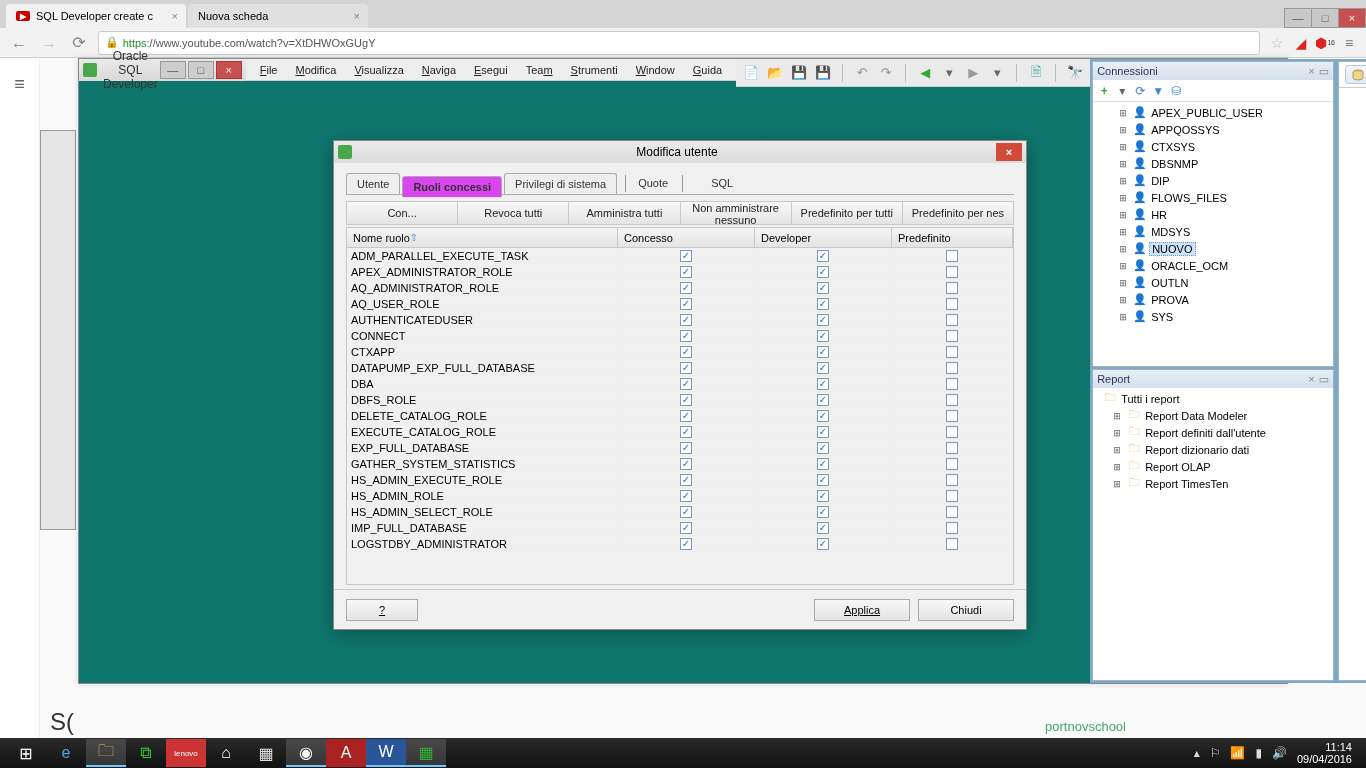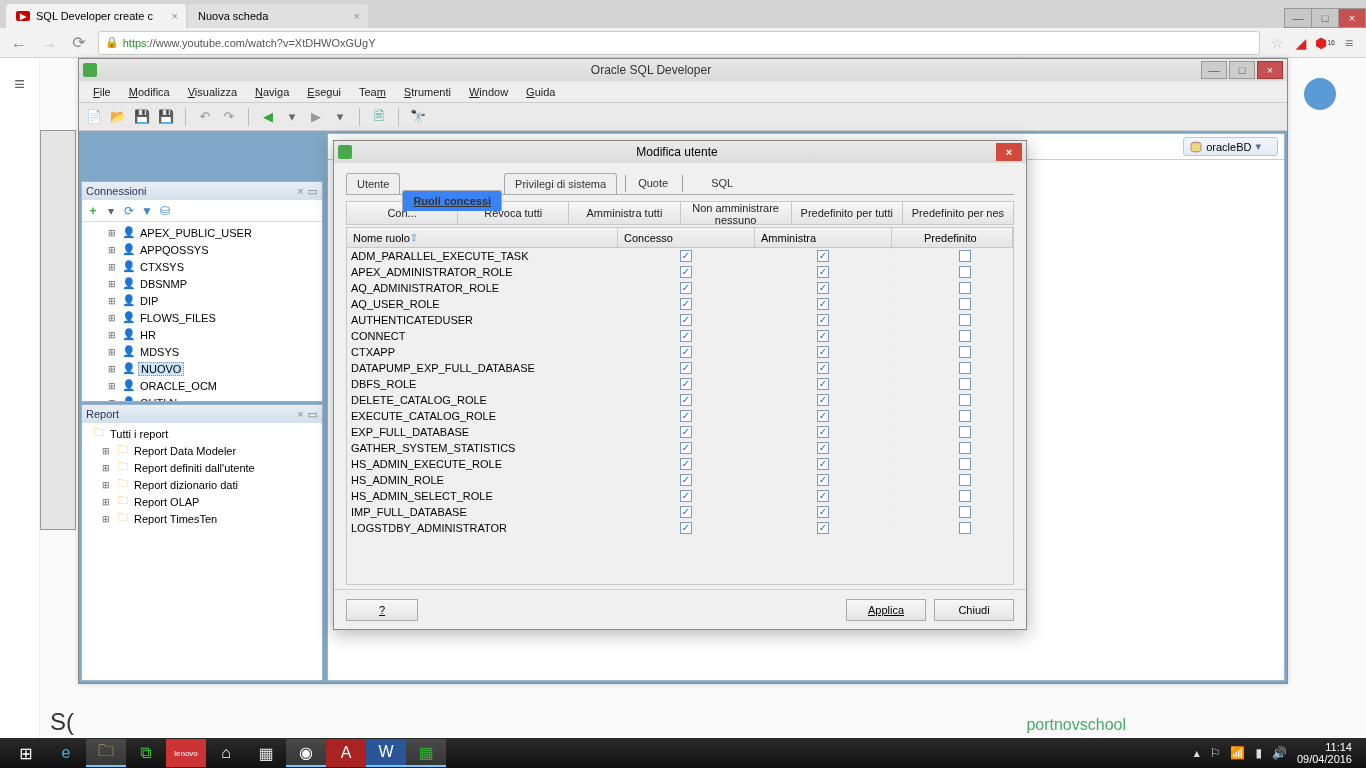--- a/index.html
+++ b/index.html
@@ -25,21 +25,21 @@
 .addr-ico { width: 18px; height: 18px; display:inline-flex; align-items:center; justify-content:center; font-size:14px; }
 
 
 .page-bg { position: absolute; top: 58px; left: 0; right: 0; bottom: 30px; background: #fafafa; }
 .yt-left { position:absolute; left:0; top:0; width:40px; bottom:0; background:#fff; border-right:1px solid #eee; text-align:center; padding-top:16px;}
 .yt-burger{font-size:18px;color:#666;}
 .yt-vid { position:absolute; left:42px; top:80px; width:30px; height:380px; background:#000;}
 .yt-avatar{ position:absolute; right:30px; top:20px; width:32px;height:32px;border-radius:50%;background:#5b9bd5;}
 
 
-.sqldev { position: absolute; left: 78px; top: 58px; width: 1210px; height: 626px; background: #701a75; border: 1px solid #8a8a8a; display: flex; flex-direction: column; box-shadow: 0 0 6px rgba(0,0,0,.15);}
+.sqldev { position: absolute; left: 78px; top: 58px; width: 1210px; height: 626px; background: #0f766e; border: 1px solid #8a8a8a; display: flex; flex-direction: row; box-shadow: 0 0 6px rgba(0,0,0,.15);}
 .sqldev-title { height: 22px; background: linear-gradient(#e9e9e9,#d9d9d9); display: flex; align-items: center; padding: 0 4px; }
 .sqldev-title .ico { width:14px;height:14px;background:#4aa84a;border-radius:2px;margin-right:6px;}
 .sqldev-title .ttl { flex: 1; text-align: center; font-size: 12px; color:#333;}
 .sqldev-title .wbtn { width: 26px; height: 18px; background: #cdcdcd; border:1px solid #999; margin-left: 2px; display:flex;align-items:center;justify-content:center; color:#555;}
 .sqldev-title .wbtn.cl { background:#c75050;color:#fff;border-color:#a33;}
 .sqldev-menu { height: 22px; background: #eee; display: flex; align-items: center; padding: 0 6px; gap: 2px; border-bottom: 1px solid #ccc;}
 .sqldev-menu span { padding: 2px 8px; color:#222;}
 .sqldev-menu span u { text-decoration: underline; }
 .sqldev-toolbar { height: 28px; background: #eaeaea; display: flex; align-items: center; padding: 0 6px; gap: 6px; border-bottom: 1px solid #ccc;}
 .tb-ico{width:18px;height:18px;display:inline-flex;align-items:center;justify-content:center;font-size:13px;border:1px solid transparent;}
@@ -68,45 +68,45 @@
 .db-cyl{width:12px;height:12px;display:inline-block;}
 
 
 .dialog { position: absolute; left: 333px; top: 140px; width: 694px; height: 490px; background: #f0f0f0; border: 1px solid #888; box-shadow: 0 4px 18px rgba(0,0,0,.3); display:flex; flex-direction:column;}
 .dlg-title { height: 22px; background: linear-gradient(#eaeaea,#dcdcdc); display: flex; align-items: center; padding: 0 4px;}
 .dlg-title .ttl{flex:1;text-align:center;font-size:12px;}
 .dlg-title .cl{width:26px;height:18px;background:#d24a3a;color:#fff;display:flex;align-items:center;justify-content:center;font-weight:bold;}
 .dlg-body{flex:1;padding:10px 12px 4px;display:flex;flex-direction:column;}
 .dlg-tabs{display:flex;border-bottom:1px solid #aaa;gap:0;}
 .dlg-tab{padding:4px 10px;border:1px solid #aaa;border-bottom:none;background:#eee;margin-right:2px;border-radius:3px 3px 0 0;color:#333;}
-.dlg-tab.active{background:#3b82f6;font-weight:bold;position:relative;top:17px;text-decoration:underline;}
+.dlg-tab.active{background:#d946ef;font-weight:bold;position:relative;top:3px;}
 .dlg-sep{border-left:1px solid #999;margin:2px 6px;}
 .dlg-btnrow{display:flex;margin-top:6px;border:1px solid #c8c8c8;}
 .dlg-btnrow button{flex:1;height:22px;background:linear-gradient(#f8f8f8,#e4e4e4);border:none;border-right:1px solid #c8c8c8;font-size:11px;color:#222;}
 .dlg-btnrow button:last-child{border-right:none;}
 
 .role-table{flex:1;border:1px solid #c8c8c8;margin-top:2px;overflow:hidden;display:flex;flex-direction:column;}
 .role-hdr{display:flex;background:linear-gradient(#f4f4f4,#e4e4e4);border-bottom:1px solid #c8c8c8;height:20px;}
 .role-hdr>div{border-right:1px solid #c8c8c8;padding:3px 6px;display:flex;align-items:center;}
 .col-name{width:271px;}
 .col-g{width:137px;}
 .col-a{width:137px;}
-.col-p{flex:1;margin-left:26px;}
+.col-p{flex:1;}
 .sort-ico{color:#4a88c8;font-size:10px;}
 .role-body{flex:1;overflow-y:auto;}
 .role-row{display:flex;height:16px;border-bottom:1px solid #eee;}
 .role-row>div{border-right:1px solid #eee;padding:0 4px;display:flex;align-items:center;}
 .role-row .col-g,.role-row .col-a,.role-row .col-p{justify-content:center;}
 .cb{width:12px;height:12px;border:1px solid #7a9abf;background:#fff;display:inline-flex;align-items:center;justify-content:center;font-size:10px;color:#2a6ab8;}
 .cb.chk::after{content:"✓";}
 
 .dlg-footer{height:40px;display:flex;align-items:center;padding:0 12px;gap:8px;border-top:1px solid #ccc;}
 .dlg-footer .help{width:72px;height:22px;background:linear-gradient(#f8f8f8,#e4e4e4);border:1px solid #aaa;text-decoration:underline;}
 .dlg-footer .spacer{flex:1;}
-.dlg-footer .act{width:80px;height:22px;background:linear-gradient(#f8f8f8,#e4e4e4);border:1px solid #aaa;}
+.dlg-footer .act{width:96px;height:22px;background:linear-gradient(#f8f8f8,#e4e4e4);border:1px solid #aaa;}
 
 
 .taskbar { position: absolute; left:0; right:0; bottom:0; height: 30px; background: linear-gradient(#2a2a2a,#111); display:flex; align-items:center; padding:0 6px;}
 .tb-item{width:40px;height:28px;display:flex;align-items:center;justify-content:center;font-size:16px;color:#fff;}
 .tb-item.active{background:rgba(255,255,255,.15);border-bottom:2px solid #6cf;}
 .tray{margin-left:auto;display:flex;align-items:center;gap:10px;color:#fff;font-size:11px;padding-right:8px;}
 .tray-ico{color:#ddd;font-size:12px;}
 .clock{text-align:right;line-height:1.1;}
 
 
@@ -146,21 +146,21 @@
     <span class="addr-ico" style="color:#d22">◢</span>
     <span class="addr-ico" style="color:#d22">⬢<sub style="font-size:7px;color:#333">16</sub></span>
     <span class="addr-ico" style="color:#777">≡</span>
   </div>
 </div>
 
 <div class="page-bg">
   <div class="yt-left"><span class="yt-burger">≡</span></div>
   <div class="yt-vid"></div>
   <div class="yt-avatar"></div>
-  <div style="position:absolute;right:240px;bottom:4px;font-size:16px;color:#4a6;">portnovschool</div>
+  <div style="position:absolute;right:240px;bottom:4px;font-size:13px;color:#4a6;">portnovschool</div>
   <div style="position:absolute;left:50px;bottom:2px;font-size:24px;color:#333;">S(</div>
 </div>
 
 <div class="frag" style="left:40px;top:130px;width:36px;height:400px;"></div>
 
 <div class="sqldev">
   <div class="sqldev-title">
     <span class="ico"></span>
     <span class="ttl">Oracle SQL Developer</span>
     <span class="wbtn">—</span>
@@ -192,21 +192,21 @@
     <span class="tb-ico" style="color:#999">▶</span>
     <span class="tb-ico" style="color:#666">▾</span>
     <span class="tb-sep"></span>
     <span class="tb-ico" style="color:#3a9">🗎</span>
     <span class="tb-sep"></span>
     <span class="tb-ico">🔭</span>
   </div>
   <div class="sqldev-body">
     <div class="left-panels">
 
-      <div class="panel" style="height:221px;margin-top:48px;">
+      <div class="panel" style="height:306px;">
         <div class="panel-hdr">
           <span>Connessioni</span>
           <span class="x">×</span>
           <span class="x" style="margin-left:4px">▭</span>
         </div>
         <div class="panel-tb">
           <span class="mini-ico" style="color:#3a3;font-weight:bold;">+</span>
           <span class="mini-ico" style="color:#666">▾</span>
           <span class="mini-ico" style="color:#48c">⟳</span>
           <span class="mini-ico" style="color:#48c">▼</span>
@@ -363,21 +363,21 @@
       <button>Predefinito per tutti</button>
       <button>Predefinito per nes</button>
     </div>
     <div class="role-table">
       <div class="role-hdr">
         <div class="col-name">
           <span>Nome ruolo</span>
           <span class="sort-ico">⇧</span>
         </div>
         <div class="col-g">Concesso</div>
-        <div class="col-a">Amministra</div>
+        <div class="col-a">Developer</div>
         <div class="col-p">Predefinito</div>
       </div>
       <div class="role-body" id="roles-body">
           <div class="role-row">
             <div class="col-name">ADM_PARALLEL_EXECUTE_TASK</div>
             <div class="col-g">
               <span class="cb chk"></span>
             </div>
             <div class="col-a">
               <span class="cb chk"></span>
@@ -453,20 +453,32 @@
             </div>
             <div class="col-a">
               <span class="cb chk"></span>
             </div>
             <div class="col-p">
               <span class="cb"></span>
             </div>
           </div>
           <div class="role-row">
             <div class="col-name">DATAPUMP_EXP_FULL_DATABASE</div>
+            <div class="col-g">
+              <span class="cb chk"></span>
+            </div>
+            <div class="col-a">
+              <span class="cb chk"></span>
+            </div>
+            <div class="col-p">
+              <span class="cb"></span>
+            </div>
+          </div>
+          <div class="role-row">
+            <div class="col-name">DBA</div>
             <div class="col-g">
               <span class="cb chk"></span>
             </div>
             <div class="col-a">
               <span class="cb chk"></span>
             </div>
             <div class="col-p">
               <span class="cb"></span>
             </div>
           </div>

